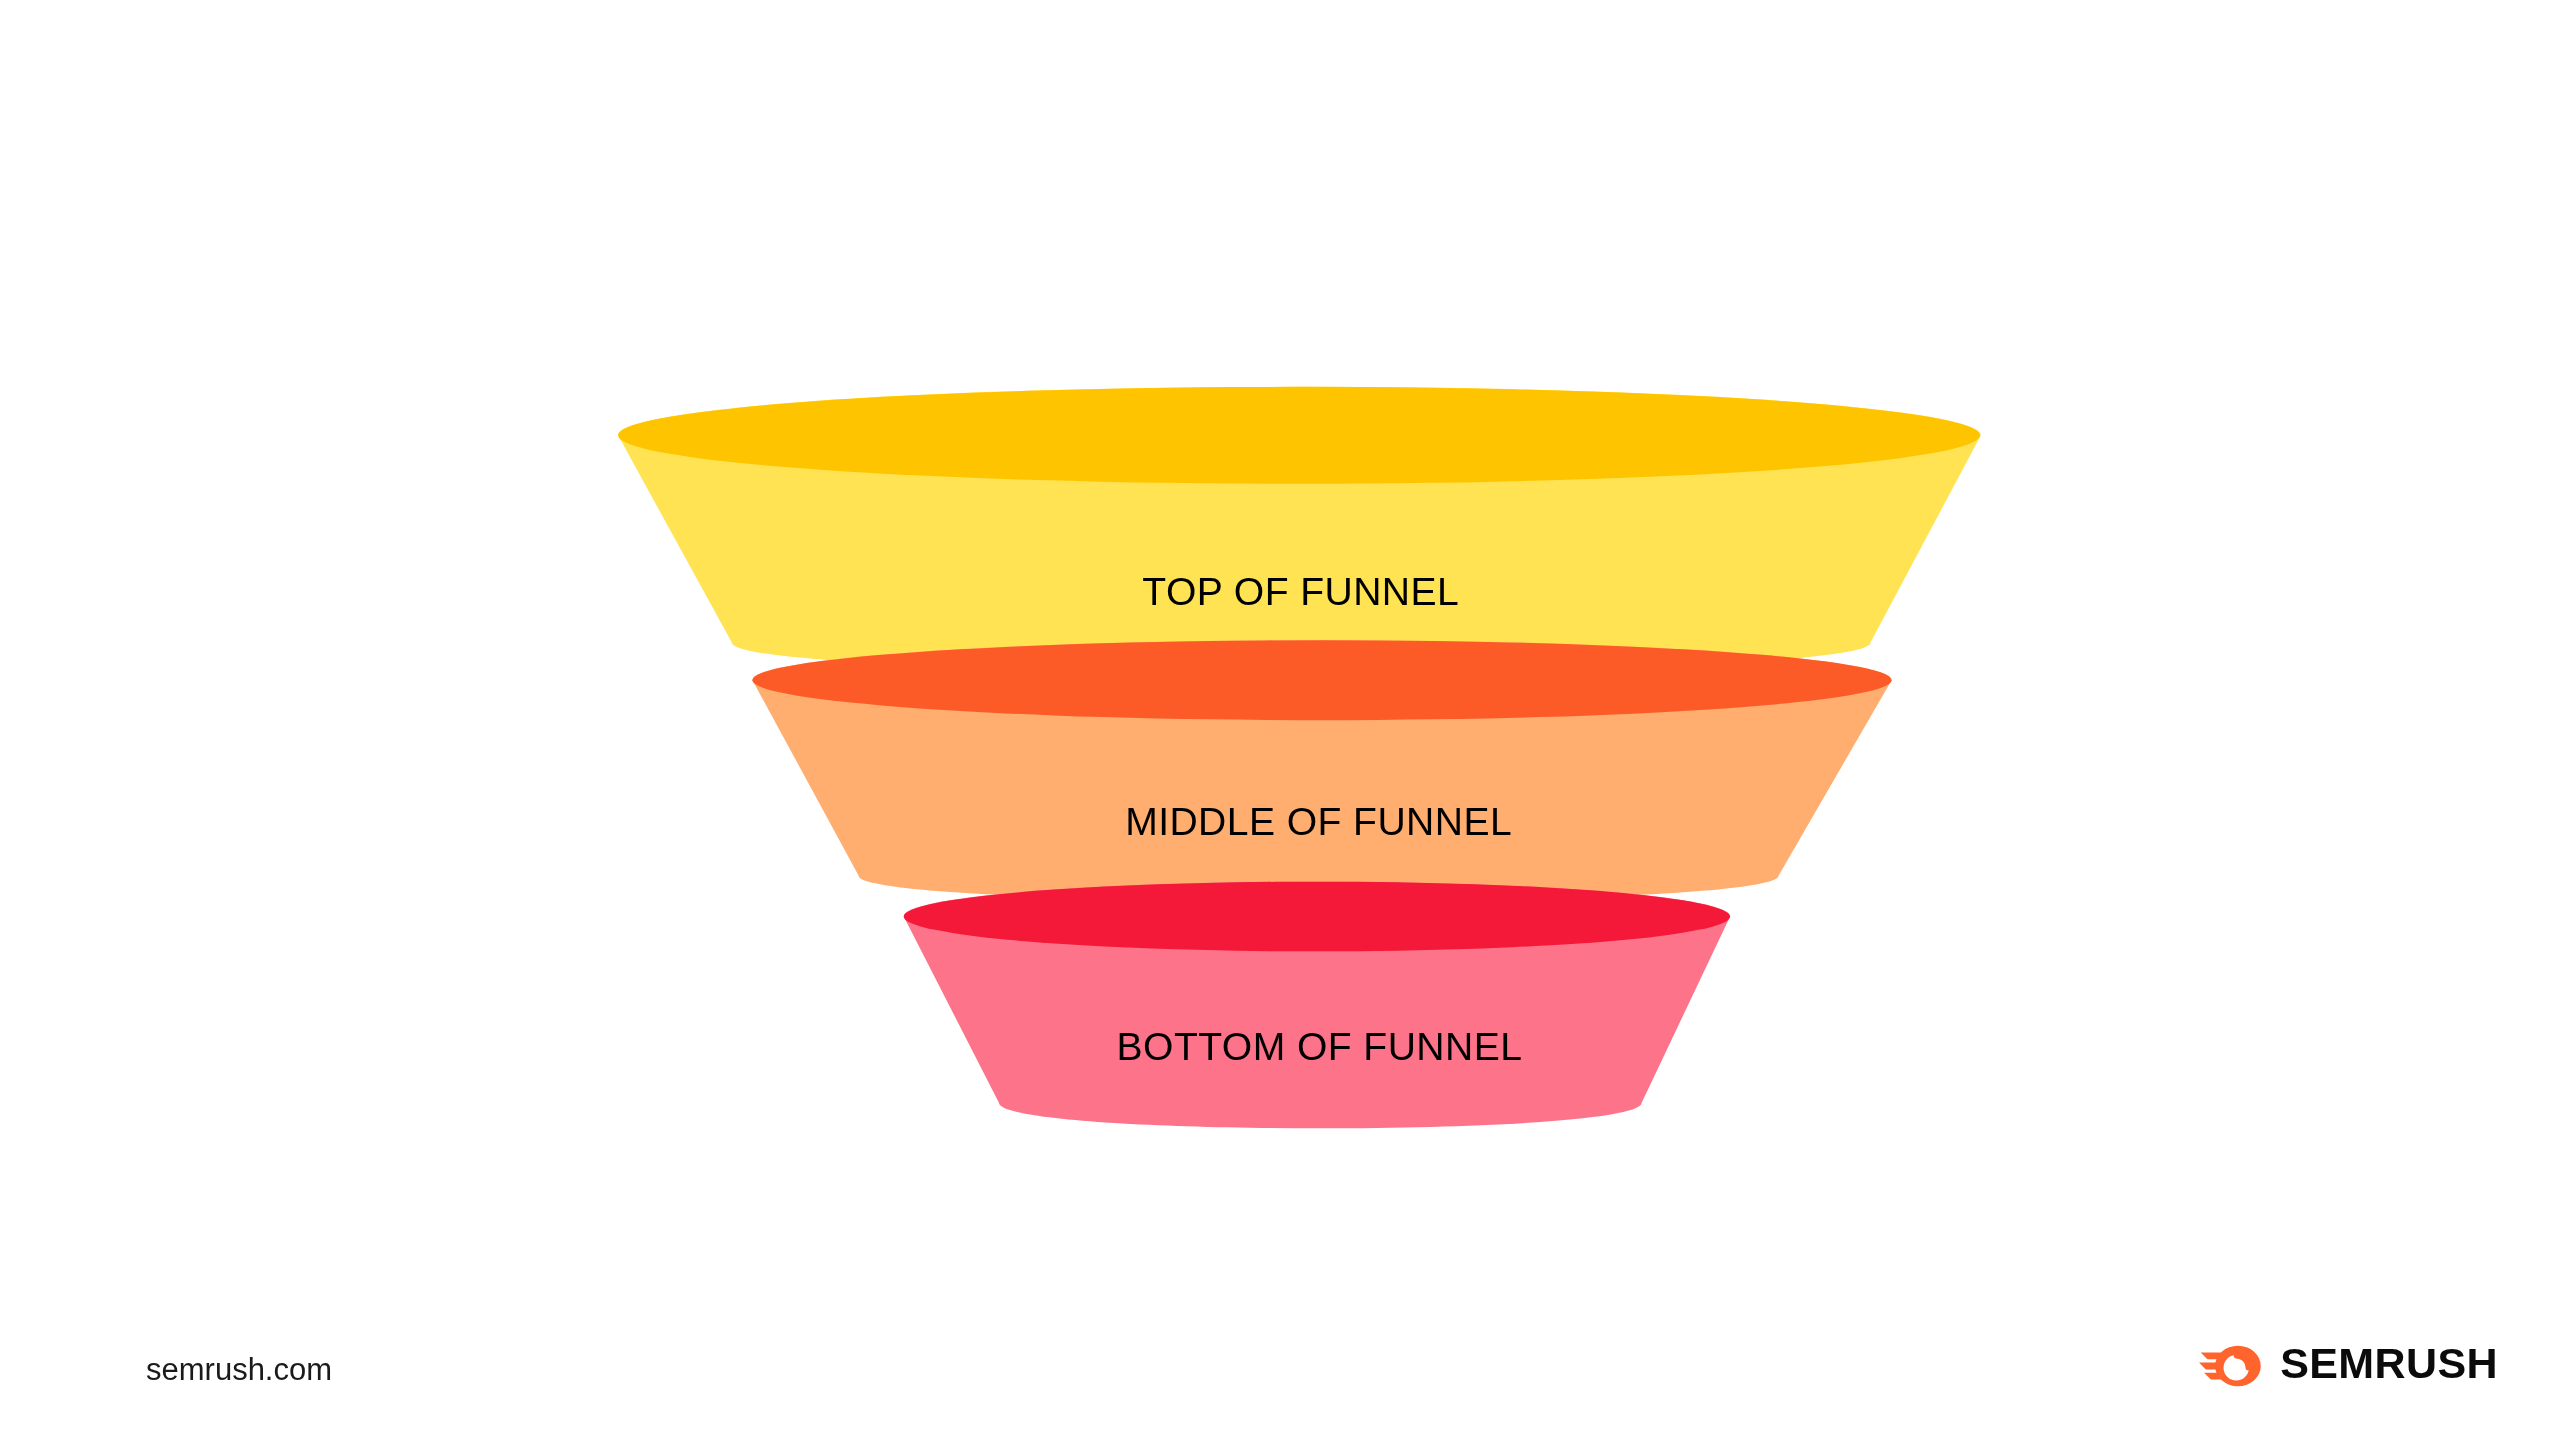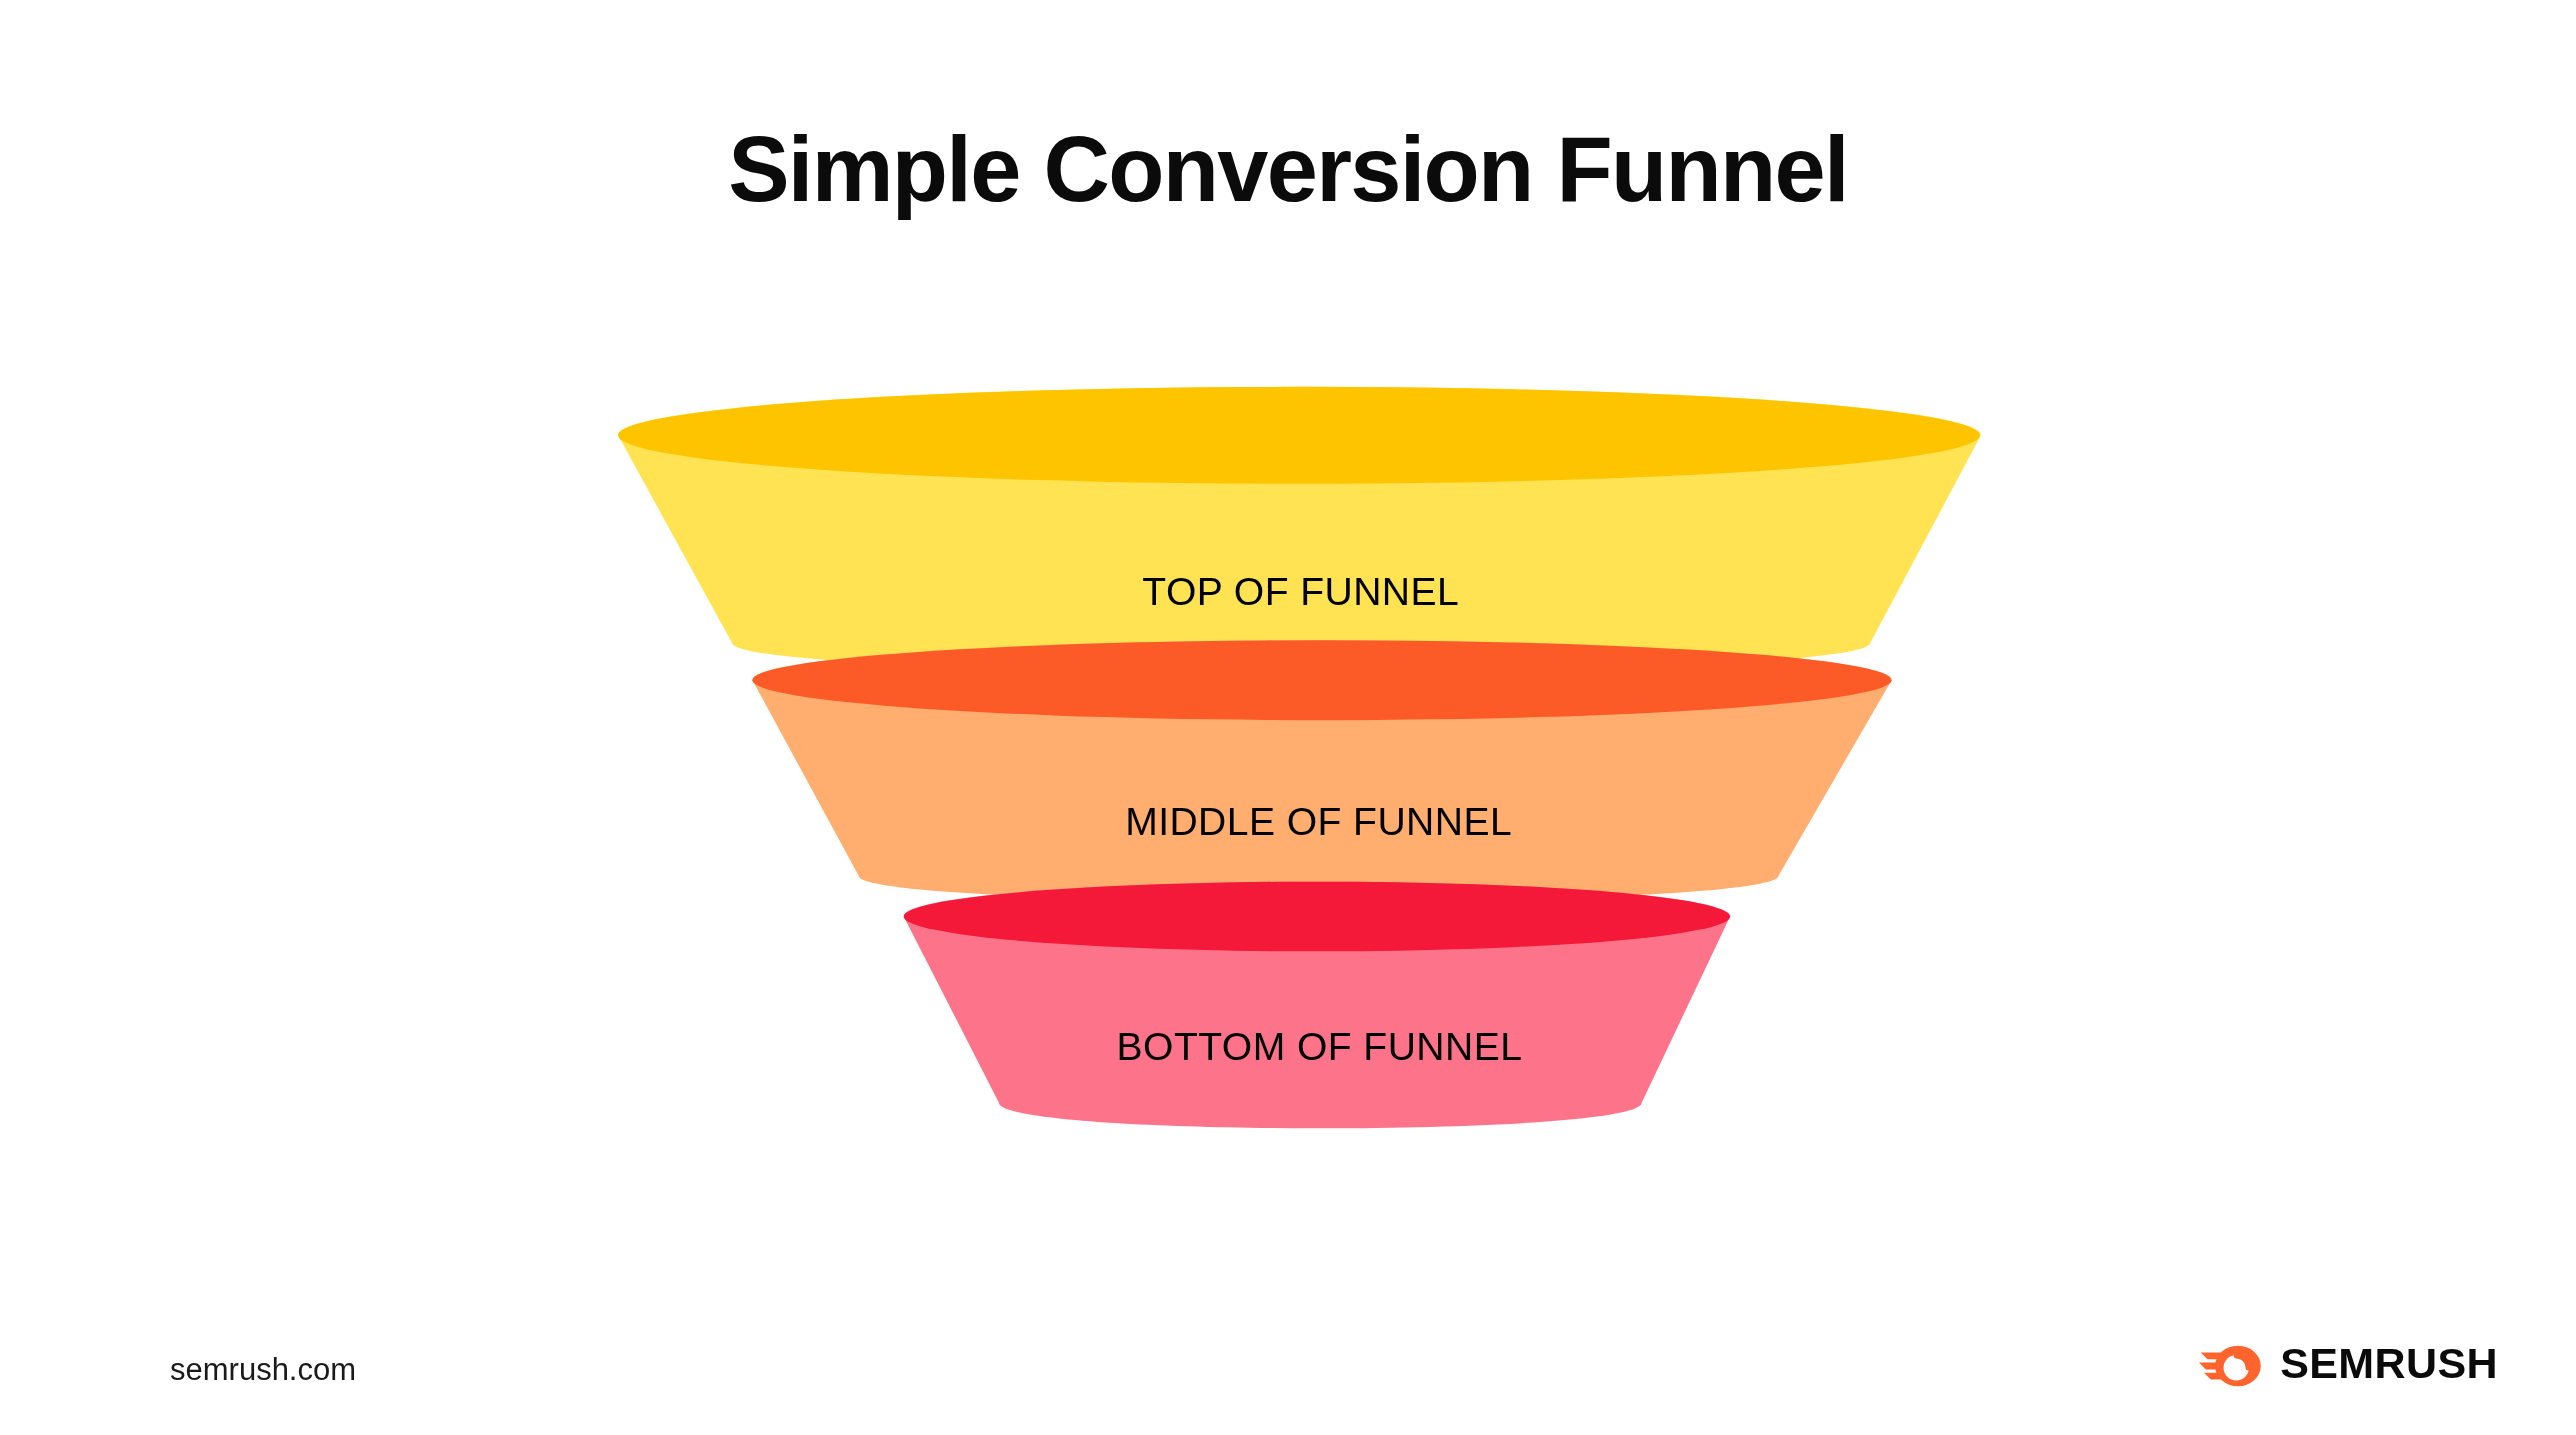--- a/index.html
+++ b/index.html
@@ -64,21 +64,20 @@
   
   #footer-url {
     position: absolute;
     left: 146px;
     top: 1352px;
     font-family: "Liberation Sans", sans-serif;
     font-size: 31px;
     font-weight: 400;
     color: #1a1a1a;
     white-space: nowrap;
-    margin-left: 24px;
   }
   #brand-logo {
     position: absolute;
     right: 78px;
     top: 1342px;
     display: flex;
     flex-direction: row;
     gap: 15.3px;
   }
   #brand-logo-mark {
@@ -94,21 +93,20 @@
     color: #0b0b0b;
     white-space: nowrap;
     line-height: 1;
   }
 </style>
 </head>
 <body>
 
 <div id="canvas">
 
-  <div id="page-title">Simple Conversion Funnel</div>
 
   <div id="funnel-diagram">
     <svg id="funnel-svg" viewBox="0 0 3030 1689" xmlns="http://www.w3.org/2000/svg">
 
       <g>
 
         <path d="M 727,512
                  C 727,480 1085,455 1528,455
                  C 1972,455 2330,480 2330,512
                  L 2200,756

